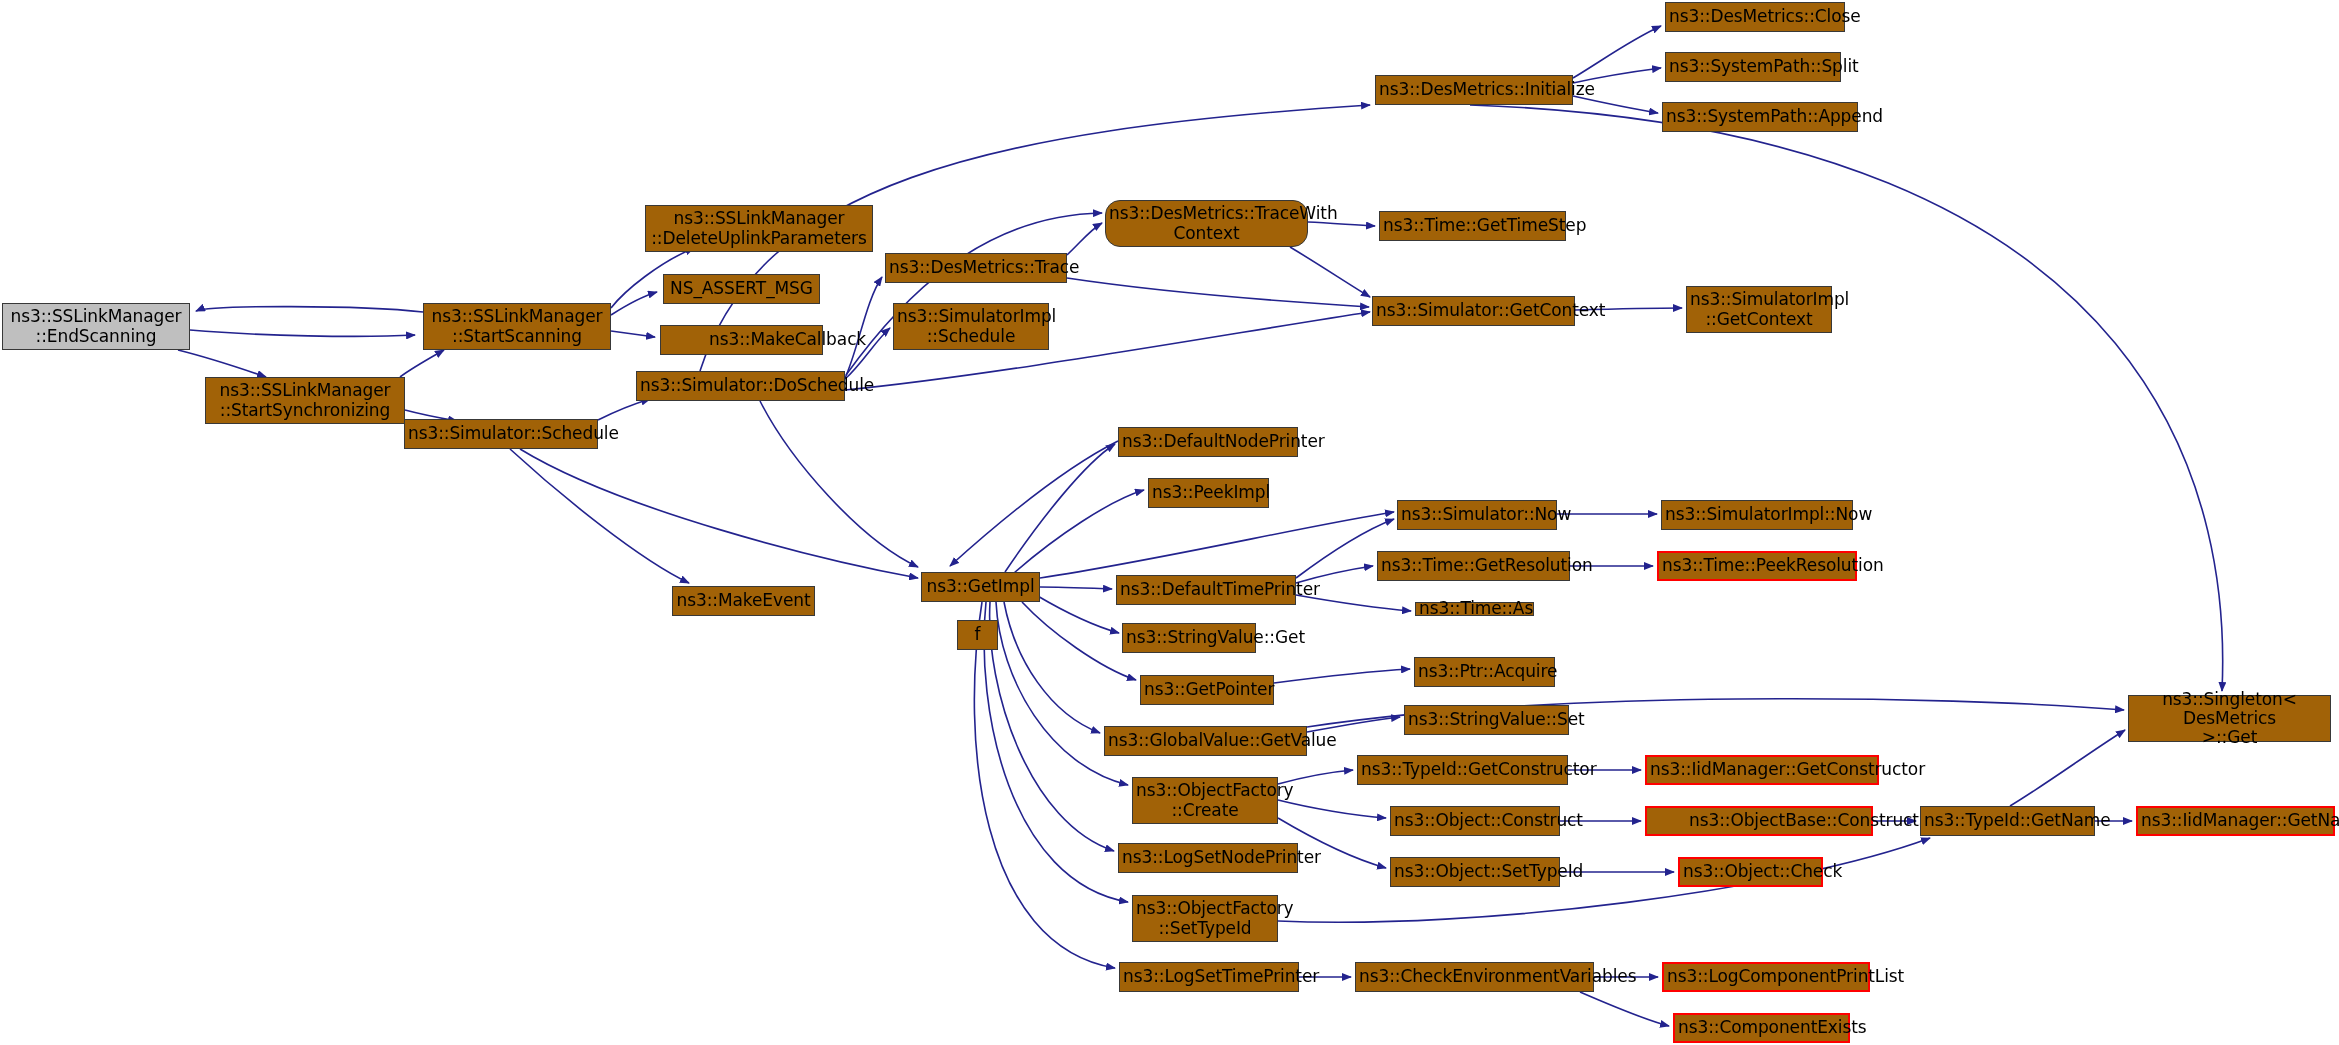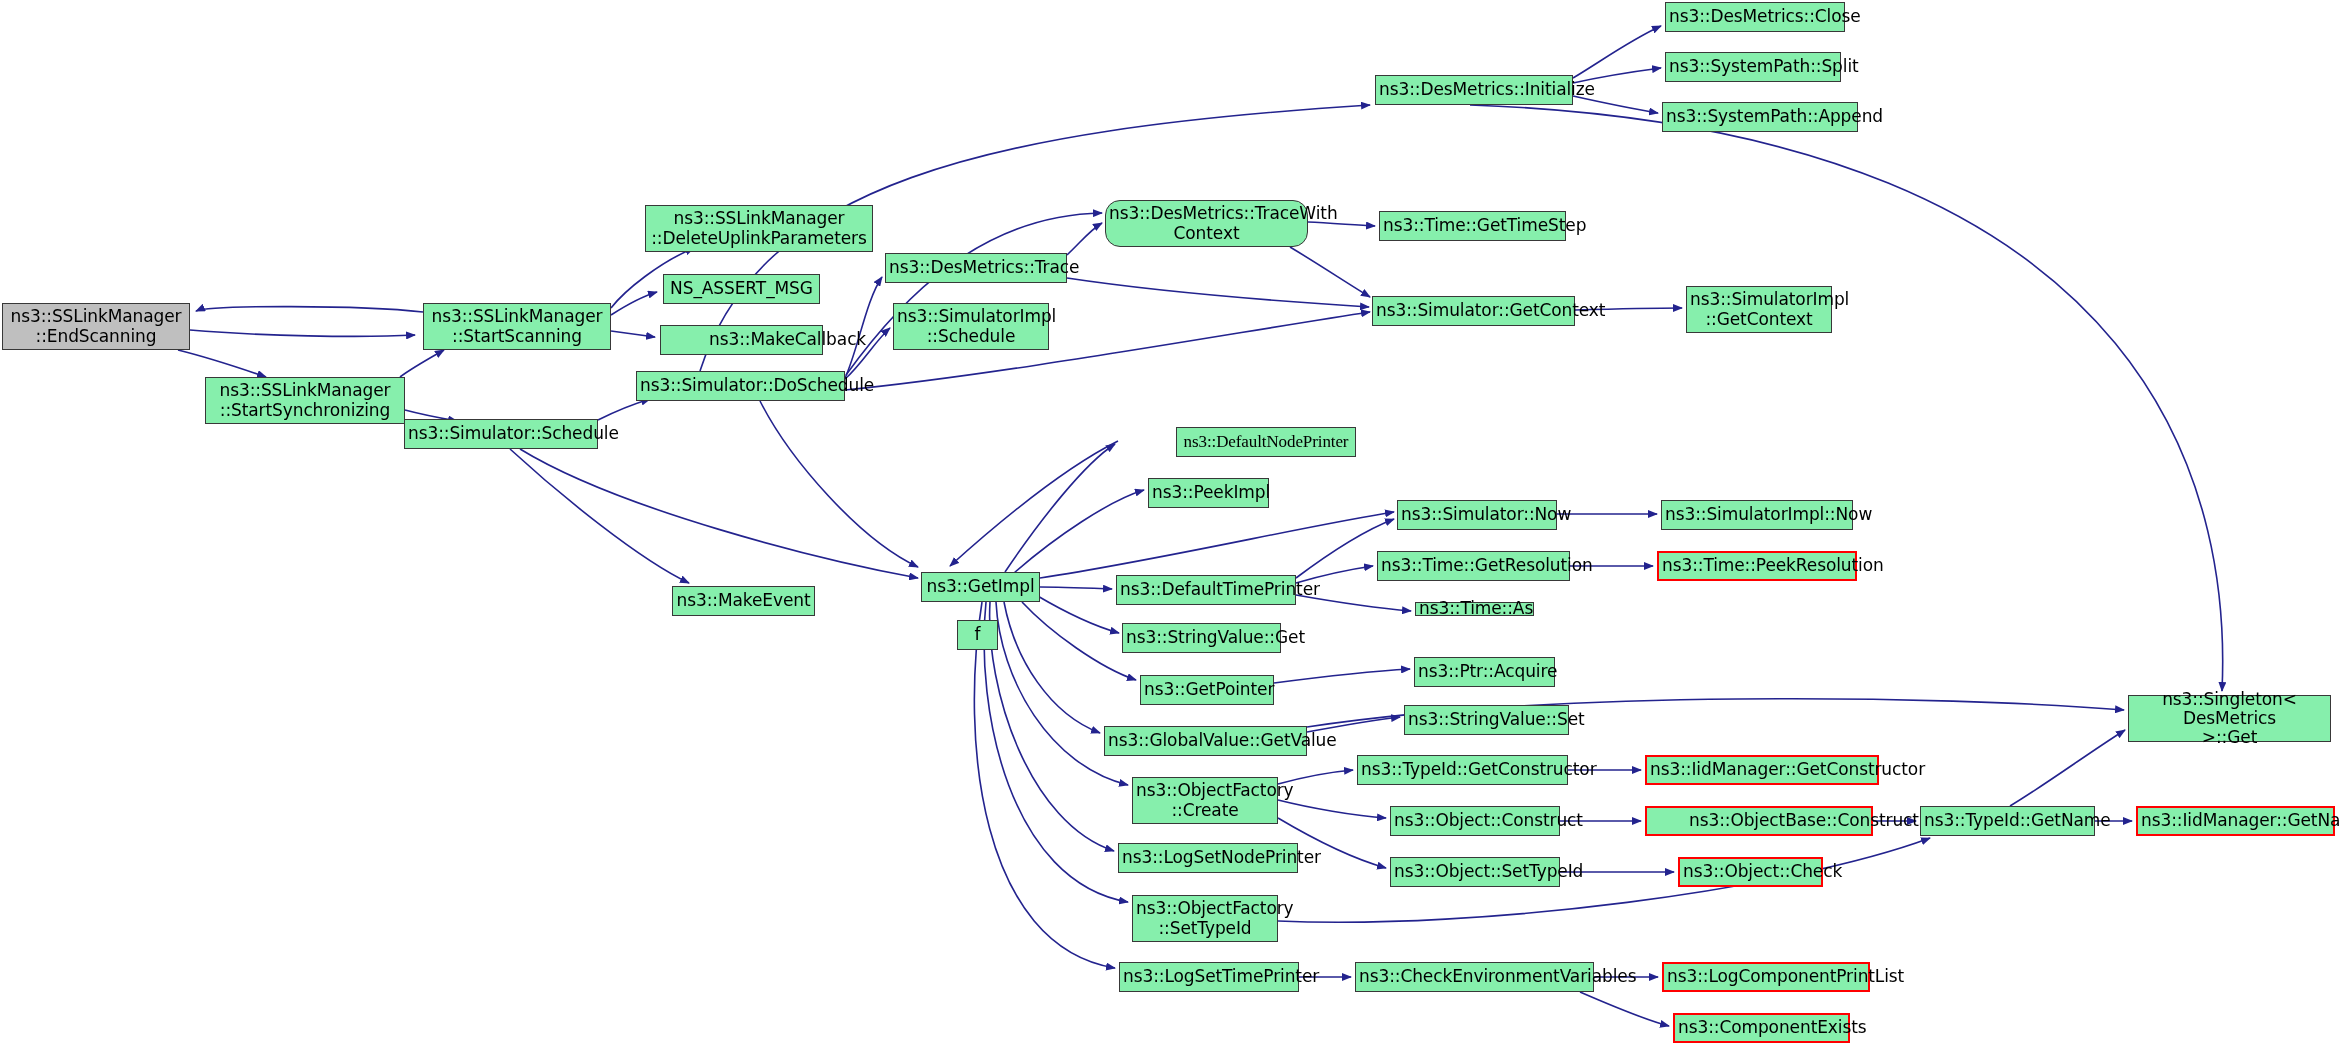--- a/index.html
+++ b/index.html
@@ -1,20 +1,20 @@
 <!DOCTYPE html>
 <html><head>
 <meta charset="utf-8">
 <style>
   html,body{margin:0;padding:0;background:#ffffff;}
   body{font-family:"DejaVu Sans","Liberation Sans",sans-serif;}
   #graph{position:relative;width:2339px;height:1045px;background:#fff;overflow:hidden;}
   #edges{position:absolute;left:0;top:0;width:2339px;height:1045px;pointer-events:none;}
   .node{position:absolute;box-sizing:border-box;display:flex;align-items:center;
-        justify-content:center;text-align:center;background:#86efac;
+        justify-content:center;text-align:center;background:#a16207;
         border:1px solid #383838;color:#000;line-height:1.12;
         font-size:17px;letter-spacing:-0.1px;padding:1px 3px;white-space:pre-line;}
   .node.red{border:2px solid #ff0000;}
   .node.cur{background:#bfbfbf;border:1px solid #383838;}
   .node span{display:block;width:100%;}
 </style>
 </head>
 <body>
 
 <div id="graph">
@@ -106,31 +106,31 @@
       <div class="node" style="left: 1105px; top: 200px; width: 203px; height: 47px; border-radius: 15px;"><span>ns3::DesMetrics::TraceWith
 Context</span></div>
       <div class="node" style="left: 1375px; top: 75px; width: 198px; height: 30px;"><span>ns3::DesMetrics::Initialize</span></div>
       <div class="node" style="left: 1665px; top: 2px; width: 180px; height: 30px;"><span>ns3::DesMetrics::Close</span></div>
       <div class="node" style="left: 1665px; top: 52px; width: 176px; height: 30px;"><span>ns3::SystemPath::Split</span></div>
       <div class="node" style="left: 1662px; top: 102px; width: 196px; height: 30px;"><span>ns3::SystemPath::Append</span></div>
       <div class="node" style="left: 1379px; top: 211px; width: 187px; height: 30px;"><span>ns3::Time::GetTimeStep</span></div>
       <div class="node" style="left: 1372px; top: 296px; width: 203px; height: 30px;"><span>ns3::Simulator::GetContext</span></div>
       <div class="node" style="left: 1686px; top: 286px; width: 146px; height: 47px;"><span>ns3::SimulatorImpl
 ::GetContext</span></div>
-      <div class="node" style="left: 1176px; top: 427px; width: 180px; height: 30px; font-family: Liberation Serif, serif;"><span>ns3::DefaultNodePrinter</span></div>
+      <div class="node" style="left: 1118px; top: 427px; width: 180px; height: 30px;"><span>ns3::DefaultNodePrinter</span></div>
       <div class="node" style="left: 1148px; top: 478px; width: 121px; height: 30px;"><span>ns3::PeekImpl</span></div>
       <div class="node" style="left: 921px; top: 572px; width: 119px; height: 30px;"><span>ns3::GetImpl</span></div>
       <div class="node" style="left: 957px; top: 620px; width: 41px; height: 30px;"><span>f</span></div>
       <div class="node" style="left: 1397px; top: 500px; width: 160px; height: 30px;"><span>ns3::Simulator::Now</span></div>
       <div class="node" style="left: 1661px; top: 500px; width: 192px; height: 30px;"><span>ns3::SimulatorImpl::Now</span></div>
       <div class="node" style="left: 1377px; top: 551px; width: 193px; height: 30px;"><span>ns3::Time::GetResolution</span></div>
       <div class="node red" style="left: 1657px; top: 551px; width: 200px; height: 30px;"><span>ns3::Time::PeekResolution</span></div>
       <div class="node" style="left: 1116px; top: 575px; width: 180px; height: 30px;"><span>ns3::DefaultTimePrinter</span></div>
       <div class="node" style="left: 1415px; top: 602px; width: 119px; height: 14px;"><span>ns3::Time::As</span></div>
-      <div class="node" style="left: 1122px; top: 623px; width: 159px; height: 30px; justify-content: flex-end;"><span>ns3::StringValue::Get</span></div>
+      <div class="node" style="left: 1122px; top: 623px; width: 134px; height: 30px; justify-content: flex-end;"><span>ns3::StringValue::Get</span></div>
       <div class="node" style="left: 1414px; top: 657px; width: 141px; height: 30px;"><span>ns3::Ptr::Acquire</span></div>
       <div class="node" style="left: 1140px; top: 675px; width: 134px; height: 30px;"><span>ns3::GetPointer</span></div>
       <div class="node" style="left: 1404px; top: 705px; width: 165px; height: 30px;"><span>ns3::StringValue::Set</span></div>
       <div class="node" style="left: 1104px; top: 726px; width: 203px; height: 30px;"><span>ns3::GlobalValue::GetValue</span></div>
       <div class="node" style="left: 1357px; top: 755px; width: 211px; height: 30px;"><span>ns3::TypeId::GetConstructor</span></div>
       <div class="node red" style="left: 1645px; top: 755px; width: 234px; height: 30px;"><span>ns3::IidManager::GetConstructor</span></div>
       <div class="node" style="left: 1132px; top: 777px; width: 146px; height: 47px;"><span>ns3::ObjectFactory
 ::Create</span></div>
       <div class="node" style="left: 1390px; top: 806px; width: 170px; height: 30px;"><span>ns3::Object::Construct</span></div>
       <div class="node red" style="left: 1645px; top: 806px; width: 228px; height: 30px; padding-left: 42px;"><span>ns3::ObjectBase::ConstructSelf</span></div>

